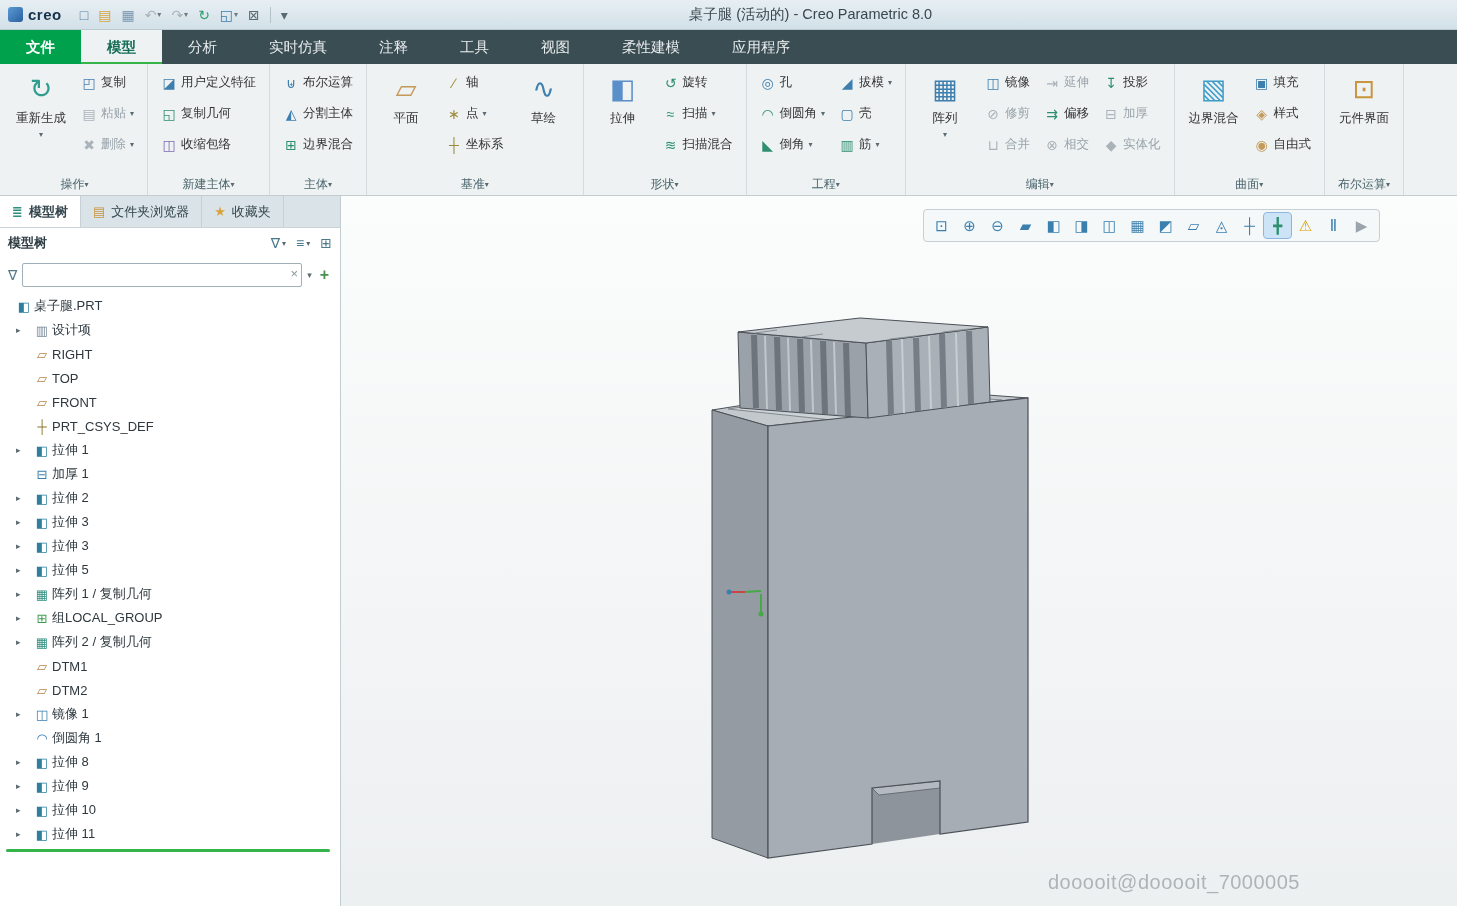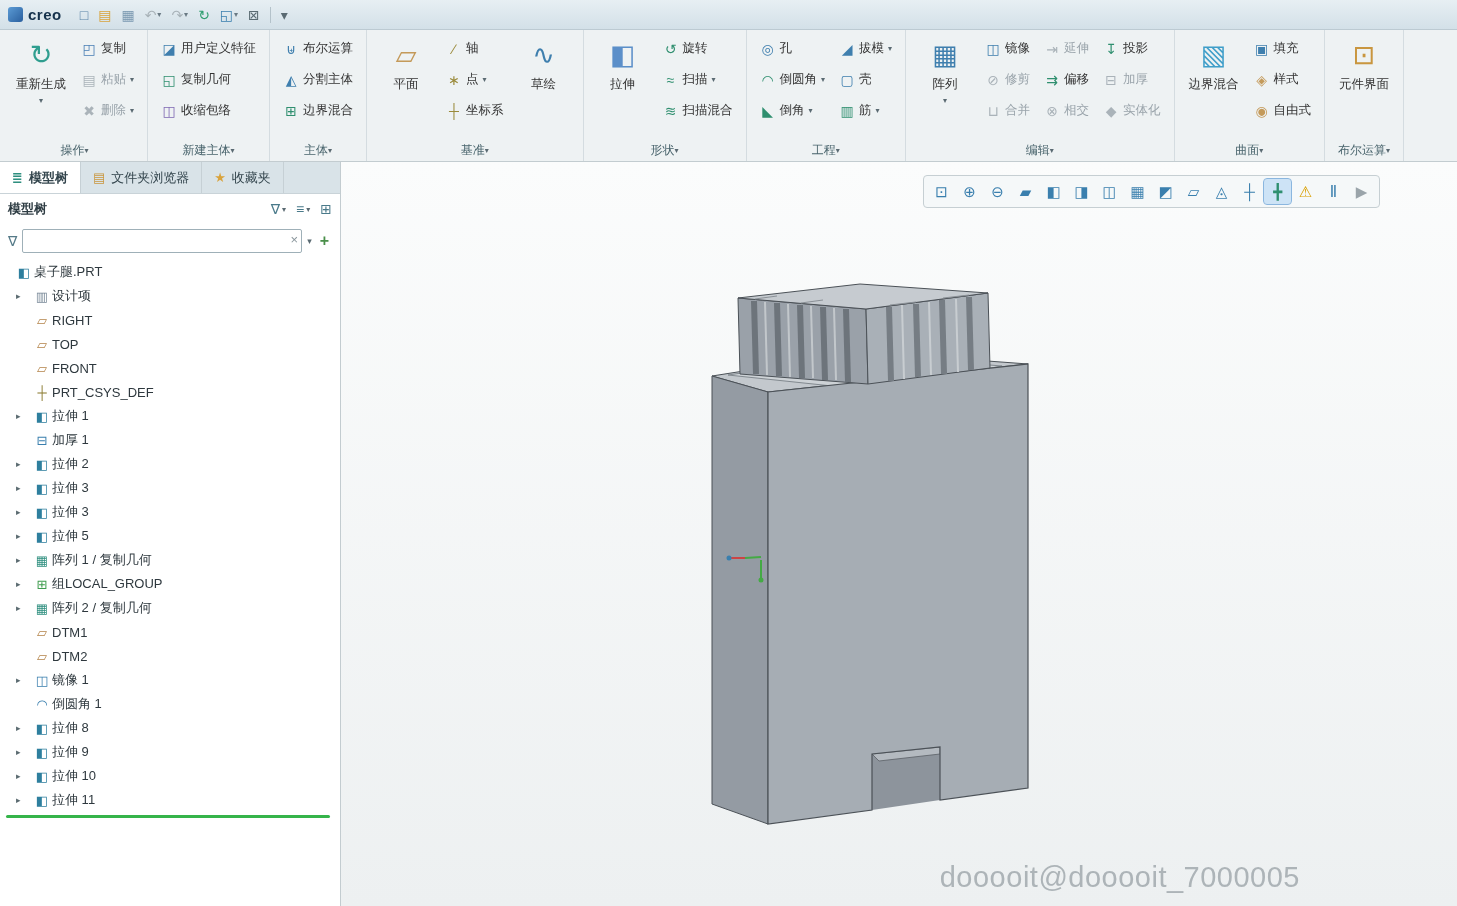--- a/index.html
+++ b/index.html
@@ -76,21 +76,21 @@
   .insert-line { height:3px; background:#35b44a; margin:3px 10px 0 6px; border-radius:2px; }
 
   
   .graphics { flex:1; position:relative; background:linear-gradient(#fbfcfc,#edf0f1); overflow:hidden; }
   .gtoolbar { position:absolute; top:13px; right:77px; display:flex; gap:1px; padding:3px 4px;
     background:rgba(244,248,249,0.95); border:1px solid #c6cfd3; border-radius:4px; }
   .gbtn { width:27px; height:25px; display:flex; align-items:center; justify-content:center;
     font-size:15px; color:#3a7fae; border-radius:3px; cursor:default; }
   .gbtn.active { background:#cde3f6; outline:1px solid #8ab6df; }
   .model-svg { position:absolute; left:0; top:0; }
-  .watermark { position:absolute; right:157px; bottom:12px; font-size:29px; color:#adb4b8; letter-spacing:0.5px; }
+  .watermark { position:absolute; right:157px; bottom:12px; font-size:20px; color:#adb4b8; letter-spacing:0.5px; }
 </style>
 </head>
 <body>
 
 <div class="app">
 
   <div class="titlebar">
     <div class="logo">
       <span class="logo-mark"></span>
       <span class="logo-text">creo</span>
@@ -121,22 +121,34 @@
           <span class="qarrow">▾</span>
         </div>
         <div class="qbtn">
           <span class="qicon" style="color: rgb(90, 107, 115);">⊠</span>
         </div>
         <span class="qsep"></span>
         <div class="qbtn">
           <span class="qicon" style="color: rgb(90, 106, 114);">▾</span>
         </div>
       </div>
+    <div class="win-title">桌子腿 (活动的) - Creo Parametric 8.0</div>
   </div>
 
+  <div class="menubar" id="menubar">
+      <div class="tab file">文件</div>
+      <div class="tab active">模型</div>
+      <div class="tab">分析</div>
+      <div class="tab">实时仿真</div>
+      <div class="tab">注释</div>
+      <div class="tab">工具</div>
+      <div class="tab">视图</div>
+      <div class="tab">柔性建模</div>
+      <div class="tab">应用程序</div>
+    </div>
 
   <div class="ribbon" id="ribbon">
       <div class="rgroup">
         <div class="rgroup-body">
           <div class="rcol">
             <div class="rbtn large">
               <span class="ricon" style="color: rgb(47, 158, 143);">↻</span>
               <span class="rlabel">重新生成</span>
               <span class="rarrow">▾</span>
             </div>

